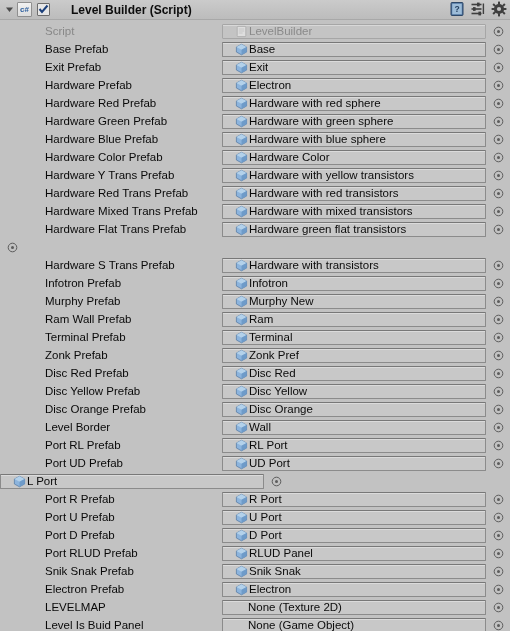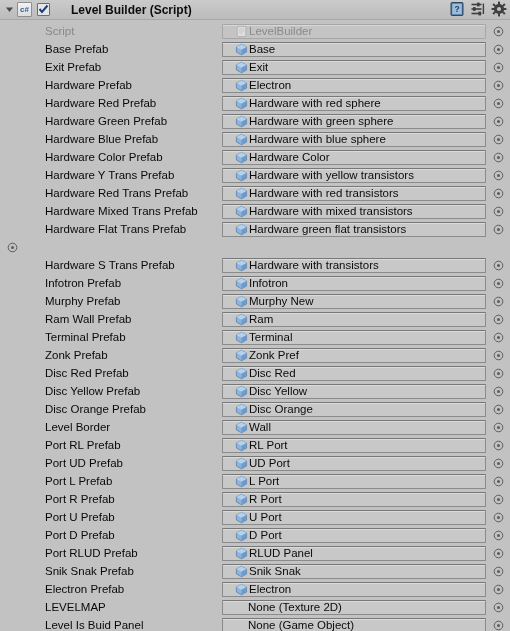--- a/index.html
+++ b/index.html
@@ -614,21 +614,20 @@
           <span class="obj-text">UD Port</span>
         </div>
         <div class="picker">
           <svg width="11" height="11" viewBox="0 0 11 11">
     <circle cx="5.5" cy="5.5" r="4.3" fill="none" stroke="#5c5c5c" stroke-width="1"></circle>
     <circle cx="5.5" cy="5.5" r="1.5" fill="#5c5c5c"></circle>
   </svg>
         </div>
       </div>
       <div class="row">
-        <div class="row-label">Port L Prefab</div>
         <div class="obj-field">
           <svg class="obj-icon" viewBox="0 0 13 13">
     <path d="M6.5 1.3 L11.6 4 L11.6 9 L6.5 11.8 L1.4 9 L1.4 4 Z" fill="#8cb4dd" stroke="#5a7fa8" stroke-width="0.8"></path>
     <path d="M6.5 1.3 L11.6 4 L6.5 6.7 L1.4 4 Z" fill="#b3d1ea"></path>
     <path d="M6.5 6.7 L11.6 4 L11.6 9 L6.5 11.8 Z" fill="#6e9bc9"></path>
   </svg>
           <span class="obj-text">L Port</span>
         </div>
         <div class="picker">
           <svg width="11" height="11" viewBox="0 0 11 11">

